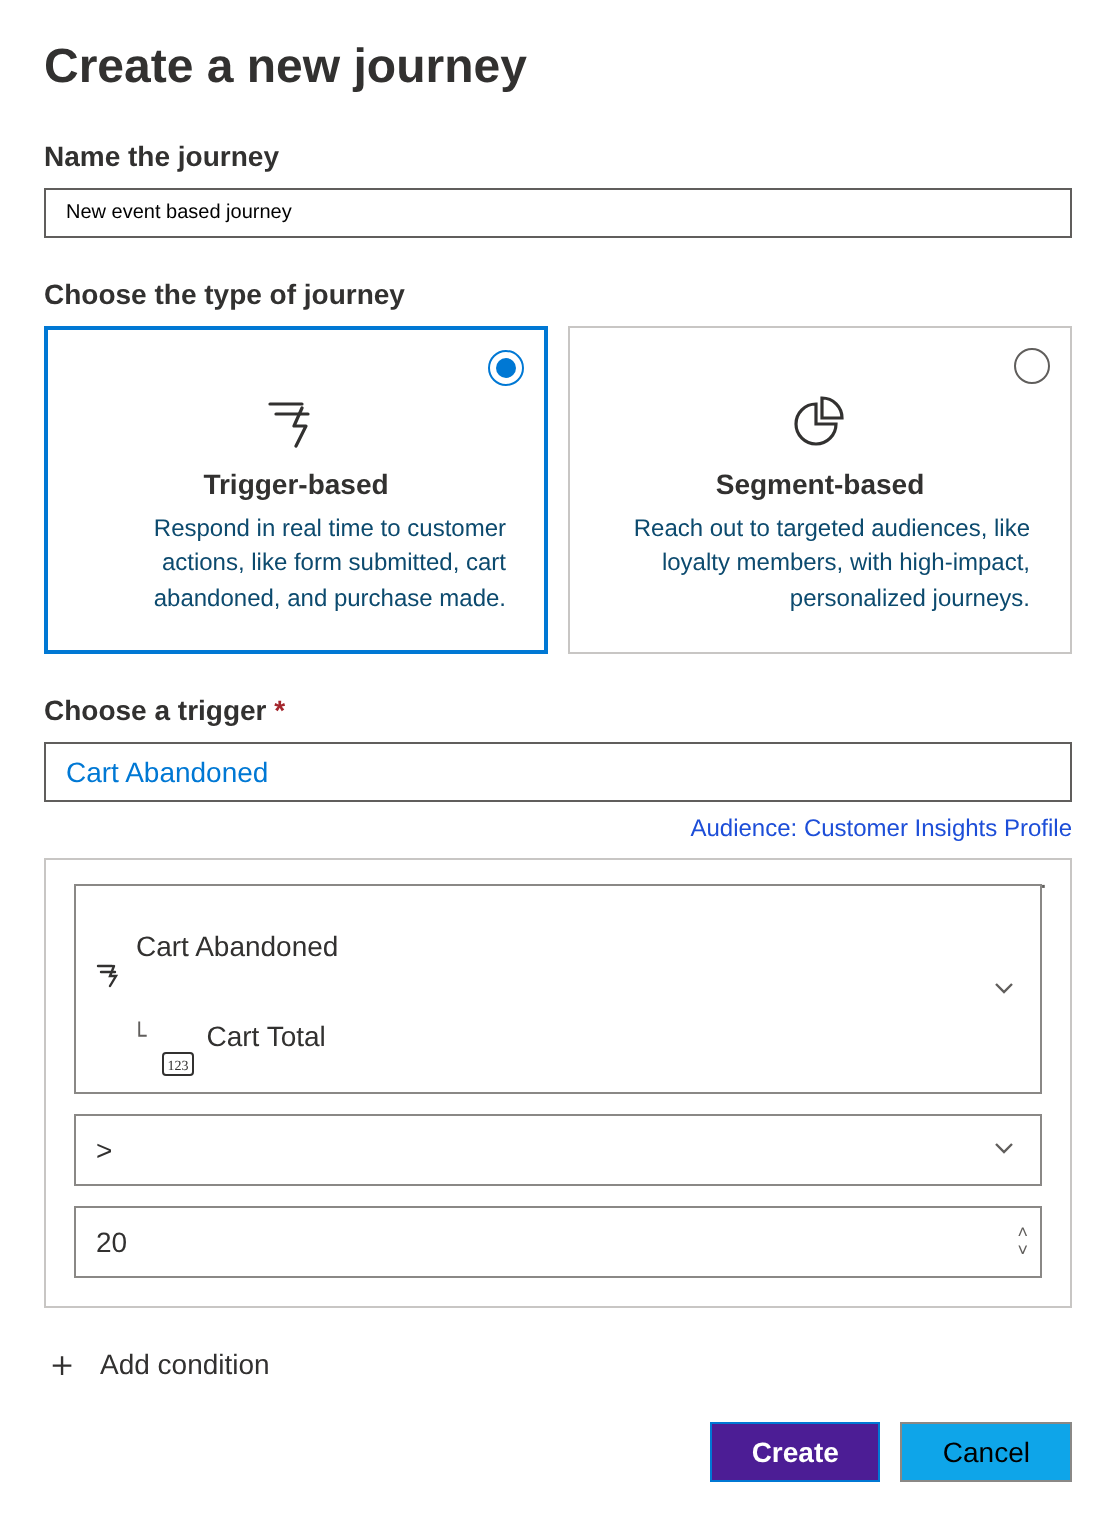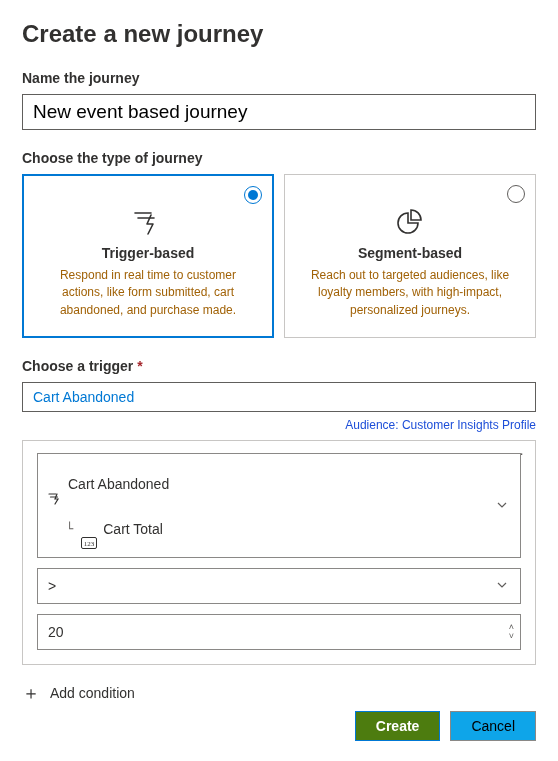--- a/index.html
+++ b/index.html
@@ -12,21 +12,21 @@
       padding: 20px 22px;
       background: #fff;
     }
     h1 { font-size: 24px; font-weight: 600; margin-bottom: 22px; }
     .section-label { font-size: 14px; font-weight: 600; margin-bottom: 8px; }
     .req { color: #a4262c; }
     .text-input {
       width: 100%;
       border: 1px solid #605e5c;
       padding: 6px 10px;
-      font-size: 19px;
+      font-size: 10px;
       font-family: inherit;
       margin-bottom: 20px;
       outline: none;
     }
     .journey-types { display: flex; gap: 10px; margin-bottom: 20px; }
     .type-card {
       flex: 1;
       border: 1px solid #c8c6c4;
       padding: 16px 14px 18px;
       position: relative;
@@ -40,21 +40,21 @@
     .radio {
       position: absolute; top: 10px; right: 10px;
       width: 18px; height: 18px; border: 1px solid #605e5c;
       border-radius: 50%; display: flex; align-items: center; justify-content: center;
     }
     .type-card.selected .radio { border-color: #0078d4; }
     .radio-dot { width: 10px; height: 10px; border-radius: 50%; background: #0078d4; display: none; }
     .type-card.selected .radio-dot { display: block; }
     .type-icon { margin: 18px 0 10px; display:flex; justify-content:center; }
     .type-title { font-weight: 600; font-size: 14px; margin-bottom: 6px; }
-    .type-desc { font-size: 12px; color: #a16207; line-height: 1.45; padding: 0 6px; }
+    .type-desc { font-size: 12px; color: #0c4a6e; line-height: 1.45; padding: 0 6px; text-align: right; }
     .trigger-input {
       width: 100%; border: 1px solid #605e5c; padding: 6px 10px;
       font-size: 14px; color: #0078d4; margin-bottom: 6px; font-family: inherit; outline: none;
     }
     .audience-line { text-align: right; font-size: 12px; color: #1d4ed8; margin-bottom: 8px; }
     .condition-panel { border: 1px solid #c8c6c4; padding: 12px 14px 14px; position: relative; margin-bottom: 14px; }
     .panel-dots { position: absolute; top: 4px; right: 10px; color: #605e5c; font-size: 14px; letter-spacing: 1px; cursor: pointer; }
     .cond-row {
       width: 100%; border: 1px solid #8a8886; padding: 6px 10px;
       display: flex; align-items: center; position: relative; margin-bottom: 10px;
@@ -66,21 +66,21 @@
     .tree-branch { color: #605e5c; font-size: 12px; margin-right: 2px; font-family: monospace; }
     .chev { position: absolute; right: 12px; top: 50%; transform: translateY(-50%); color: #605e5c; pointer-events: none; }
     .op-row { font-size: 14px; }
     .val-row { font-size: 14px; }
     .spinner { position: absolute; right: 6px; top: 0; bottom: 0; display: flex; flex-direction: column; justify-content: center; gap: 0; }
     .spinner span { font-size: 9px; color: #605e5c; line-height: 9px; cursor: pointer; }
     .add-cond { display: flex; align-items: center; gap: 10px; color: #323130; cursor: pointer; font-size: 14px; padding: 2px 0; }
     .plus-icon { font-size: 18px; font-weight: 300; color: #323130; }
     .footer { position: absolute; bottom: 20px; right: 22px; display: flex; gap: 10px; }
     .btn { padding: 6px 20px; font-size: 14px; font-family: inherit; cursor: pointer; border: 1px solid #8a8886; background: #0ea5e9; min-width: 80px; }
-    .btn.primary { background: #4d7c0f; border-color: #0078d4; color: #fff; font-weight: 600; }
+    .btn.primary { background: #4c1d95; border-color: #0078d4; color: #fff; font-weight: 600; }
     .mini-icon { display: inline-flex; margin-top: 29px; }
   </style>
 </head>
 <body>
 
 
 
 <h1>Create a new journey</h1>
 
 <div class="section-label">Name the journey</div>

